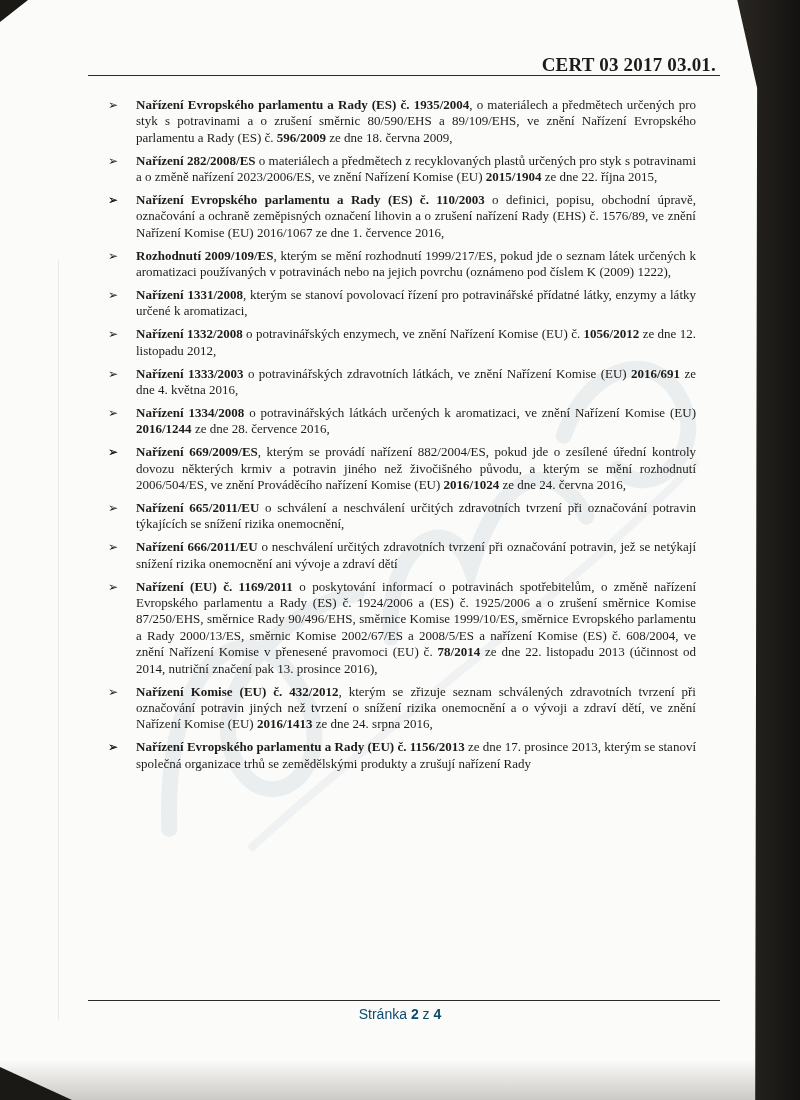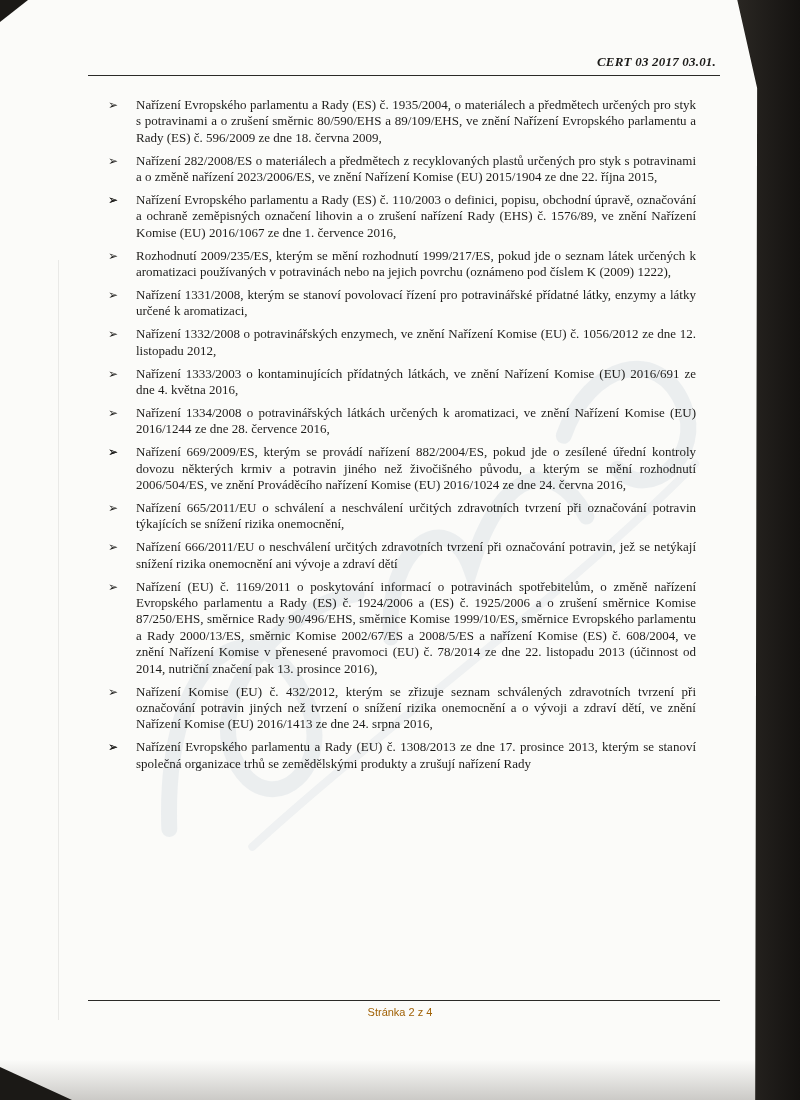--- a/index.html
+++ b/index.html
@@ -13,22 +13,22 @@
   .scan { position: absolute; inset: 0; }
 
   .watermark {
     position: absolute; left: 0; top: 0;
     pointer-events: none;
   }
 
   .header {
     position: absolute; top: 54px; left: 90px; right: 84px;
     text-align: right;
-    font-weight: bold; font-style: italic;
-    font-size: 13px; letter-spacing: 0.2px;
+    font-weight: bold; 
+    font-size: 19px; letter-spacing: 0.2px;
   }
   .header-rule {
     position: absolute; top: 75px; left: 88px; right: 80px;
     height: 1px; background: #2b2a28;
   }
 
   .content {
     position: absolute; top: 97px; left: 98px; width: 598px;
   }
   .reg-item {
@@ -36,32 +36,32 @@
     padding-left: 38px;
     margin-bottom: 6.5px;
     text-align: justify;
     font-size: 13px;
     line-height: 16.4px;
   }
   .reg-item .bullet {
     position: absolute; left: 10px; top: 0;
     font-size: 12px; line-height: 16.4px;
   }
-  .bold { font-weight: normal; }
+  .bold { font-weight: bold; }
 
   .footer-rule {
     position: absolute; top: 1000px; left: 88px; right: 80px;
     height: 1px; background: #2b2a28;
   }
   .footer {
     position: absolute; top: 1006px; left: 0; width: 100%;
     text-align: center;
     font-family: "Liberation Sans", sans-serif;
-    font-size: 11px;
-    color: #a16207;
+    font-size: 14px;
+    color: #0c4a6e;
   }
 
   
   .edge-right {
     position: absolute; top: 0; right: 0;
     width: 64px; height: 1100px;
     background: linear-gradient(to right, #2a2723, #141210);
     clip-path: polygon(2% 0%, 100% 0%, 100% 100%, 30% 100%, 33% 8%);
   }
   .corner-tl {
@@ -103,33 +103,33 @@
 
   <div class="header">CERT 03 2017 03.01.</div>
 
   <div class="header-rule"></div>
 
   <div class="content">
       <div class="reg-item"><span class="bullet">➢</span><span><span class="bold">Nařízení Evropského parlamentu a Rady (ES) č. 1935/2004</span><span>, o materiálech a předmětech určených pro styk s potravinami a o zrušení směrnic 80/590/EHS a 89/109/EHS, ve znění Nařízení Evropského parlamentu a Rady (ES) č. </span><span class="bold">596/2009</span><span> ze dne 18. června 2009,</span></span></div>
       <div class="reg-item"><span class="bullet">➢</span><span><span class="bold">Nařízení 282/2008/ES</span><span> o materiálech a předmětech z recyklovaných plastů určených pro styk s potravinami a o změně nařízení 2023/2006/ES, ve znění Nařízení Komise (EU) </span><span class="bold">2015/1904</span><span> ze dne 22. října 2015,</span></span></div>
       <div class="reg-item"><span class="bullet">➢</span></div>
       <div class="reg-item"><span class="bullet">➢</span><span><span class="bold">Nařízení Evropského parlamentu a Rady (ES) č. 110/2003</span><span> o definici, popisu, obchodní úpravě, označování a ochraně zeměpisných označení lihovin a o zrušení nařízení Rady (EHS) č. 1576/89, ve znění Nařízení Komise (EU) 2016/1067 ze dne 1. července 2016,</span></span></div>
-      <div class="reg-item"><span class="bullet">➢</span><span><span class="bold">Rozhodnutí 2009/235/ES</span><span>, kterým se mění rozhodnutí 1999/217/ES, pokud jde o seznam látek určených k aromatizaci používaných v potravinách nebo na jejich povrchu (oznámeno pod číslem K (2009) 1222),</span></span></div>
+      <div class="reg-item"><span class="bullet">➢</span><span><span class="bold">Rozhodnutí 2009/109/ES</span><span>, kterým se mění rozhodnutí 1999/217/ES, pokud jde o seznam látek určených k aromatizaci používaných v potravinách nebo na jejich povrchu (oznámeno pod číslem K (2009) 1222),</span></span></div>
       <div class="reg-item"><span class="bullet">➢</span><span><span class="bold">Nařízení 1331/2008</span><span>, kterým se stanoví povolovací řízení pro potravinářské přídatné látky, enzymy a látky určené k aromatizaci,</span></span></div>
       <div class="reg-item"><span class="bullet">➢</span><span><span class="bold">Nařízení 1332/2008</span><span> o potravinářských enzymech, ve znění Nařízení Komise (EU) č. </span><span class="bold">1056/2012</span><span> ze dne 12. listopadu 2012,</span></span></div>
-      <div class="reg-item"><span class="bullet">➢</span><span><span class="bold">Nařízení 1333/2003</span><span> o kontaminujících přídatných látkách, ve znění Nařízení Komise (EU) </span><span class="bold">2016/691</span><span> ze dne 4. května 2016,</span></span></div>
+      <div class="reg-item"><span class="bullet">➢</span><span><span class="bold">Nařízení 1333/2003</span><span> o potravinářských zdravotních látkách, ve znění Nařízení Komise (EU) </span><span class="bold">2016/691</span><span> ze dne 4. května 2016,</span></span></div>
       <div class="reg-item"><span class="bullet">➢</span><span><span class="bold">Nařízení 1334/2008</span><span> o potravinářských látkách určených k aromatizaci, ve znění Nařízení Komise (EU) </span><span class="bold">2016/1244</span><span> ze dne 28. července 2016,</span></span></div>
       <div class="reg-item"><span class="bullet">➢</span></div>
       <div class="reg-item"><span class="bullet">➢</span><span><span class="bold">Nařízení 669/2009/ES</span><span>, kterým se provádí nařízení 882/2004/ES, pokud jde o zesílené úřední kontroly dovozu některých krmiv a potravin jiného než živočišného původu, a kterým se mění rozhodnutí 2006/504/ES, ve znění Prováděcího nařízení Komise (EU) </span><span class="bold">2016/1024</span><span> ze dne 24. června 2016,</span></span></div>
       <div class="reg-item"><span class="bullet">➢</span><span><span class="bold">Nařízení 665/2011/EU</span><span> o schválení a neschválení určitých zdravotních tvrzení při označování potravin týkajících se snížení rizika onemocnění,</span></span></div>
       <div class="reg-item"><span class="bullet">➢</span><span><span class="bold">Nařízení 666/2011/EU</span><span> o neschválení určitých zdravotních tvrzení při označování potravin, jež se netýkají snížení rizika onemocnění ani vývoje a zdraví dětí</span></span></div>
       <div class="reg-item"><span class="bullet">➢</span><span><span class="bold">Nařízení (EU) č. 1169/2011</span><span>  o poskytování informací o potravinách spotřebitelům, o změně nařízení Evropského parlamentu a Rady (ES) č. 1924/2006 a (ES) č. 1925/2006 a o zrušení směrnice Komise 87/250/EHS, směrnice Rady 90/496/EHS, směrnice Komise 1999/10/ES, směrnice Evropského parlamentu a Rady 2000/13/ES, směrnic Komise 2002/67/ES a 2008/5/ES a nařízení Komise (ES) č. 608/2004, ve znění Nařízení Komise v přenesené pravomoci (EU) č. </span><span class="bold">78/2014</span><span> ze dne 22. listopadu 2013 (účinnost od 2014, nutriční značení pak 13. prosince 2016),</span></span></div>
       <div class="reg-item"><span class="bullet">➢</span><span><span class="bold">Nařízení Komise (EU) č. 432/2012</span><span>, kterým se zřizuje seznam schválených zdravotních tvrzení při označování potravin jiných než tvrzení o snížení rizika onemocnění a o vývoji a zdraví dětí, ve znění Nařízení Komise (EU) </span><span class="bold">2016/1413</span><span> ze dne 24. srpna 2016,</span></span></div>
       <div class="reg-item"><span class="bullet">➢</span></div>
-      <div class="reg-item"><span class="bullet">➢</span><span><span class="bold">Nařízení Evropského parlamentu a Rady (EU) č. 1308/2013</span><span> ze dne 17. prosince 2013, kterým se stanoví společná organizace trhů se zemědělskými produkty a zrušují nařízení Rady</span></span></div>
+      <div class="reg-item"><span class="bullet">➢</span><span><span class="bold">Nařízení Evropského parlamentu a Rady (EU) č. 1156/2013</span><span> ze dne 17. prosince 2013, kterým se stanoví společná organizace trhů se zemědělskými produkty a zrušují nařízení Rady</span></span></div>
     </div>
 
   <div class="footer-rule"></div>
 
   <div class="footer"><span>Stránka </span><span class="bold">2</span><span> z </span><span class="bold">4</span></div>
 
   <div class="fold-left"></div>
   <div class="bottom-shade"></div>
   <div class="edge-right"></div>
   <div class="corner-tl"></div>

